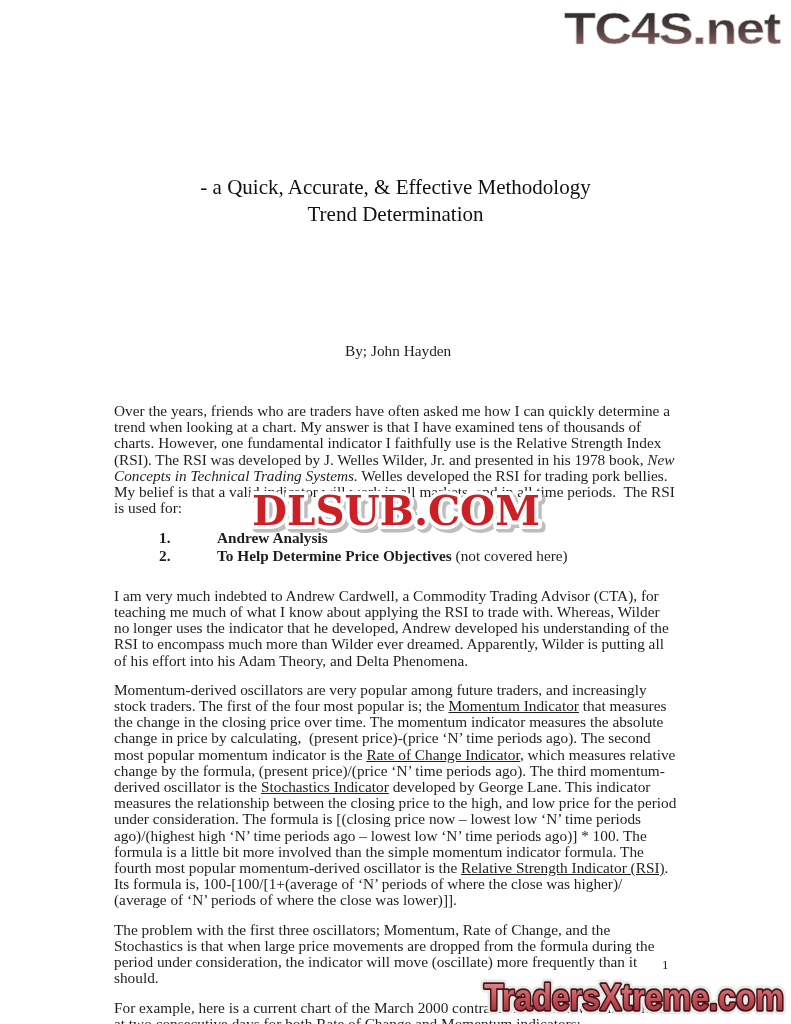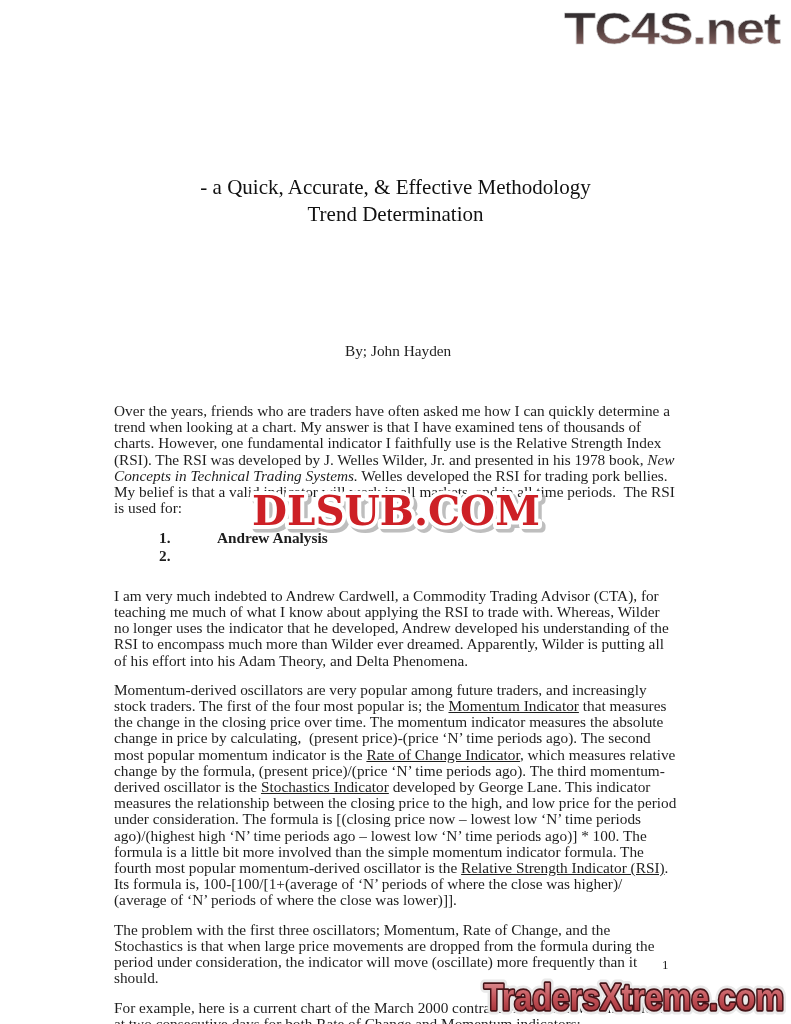--- a/index.html
+++ b/index.html
@@ -84,20 +84,21 @@
   <div class="body-copy">
     <p><span>Over the years, friends who are traders have often asked me how I can quickly determine a trend when looking at a chart. My answer is that I have examined tens of thousands of charts. However, one fundamental indicator I faithfully use is the Relative Strength Index (RSI). The RSI was developed by J. Welles Wilder, Jr. and presented in his 1978 book, </span><span class="st-italic">New Concepts in Technical Trading Systems.</span><span> Welles developed the RSI for trading pork bellies. My belief is that a valid indicator will work in all markets, and in all time periods.  The RSI is used for:</span></p>
 
     <div class="num-list">
       <div class="num-row">
         <span class="num">1.</span>
         <span><span class="lbl-bold">Andrew Analysis</span><span class="lbl-rest"></span></span>
       </div>
       <div class="num-row">
         <span class="num">2.</span>
+        <span><span class="lbl-bold">To Help Determine Price Objectives</span><span class="lbl-rest"> (not covered here)</span></span>
       </div>
     </div>
 
     <p><span>I am very much indebted to Andrew Cardwell, a Commodity Trading Advisor (CTA), for teaching me much of what I know about applying the RSI to trade with. Whereas, Wilder no longer uses the indicator that he developed, Andrew developed his understanding of the RSI to encompass much more than Wilder ever dreamed. Apparently, Wilder is putting all of his effort into his Adam Theory, and Delta Phenomena.</span></p>
     <p><span>Momentum-derived oscillators are very popular among future traders, and increasingly stock traders. The first of the four most popular is; the </span><span class="st-underline">Momentum Indicator</span><span> that measures the change in the closing price over time. The momentum indicator measures the absolute change in price by calculating,  (present price)-(price ‘N’ time periods ago). The second most popular momentum indicator is the </span><span class="st-underline">Rate of Change Indicator</span><span>, which measures relative change by the formula, (present price)/(price ‘N’ time periods ago). The third momentum-derived oscillator is the </span><span class="st-underline">Stochastics Indicator</span><span> developed by George Lane. This indicator measures the relationship between the closing price to the high, and low price for the period under consideration. The formula is [(closing price now – lowest low ‘N’ time periods ago)/(highest high ‘N’ time periods ago – lowest low ‘N’ time periods ago)] * 100. The formula is a little bit more involved than the simple momentum indicator formula. The fourth most popular momentum-derived oscillator is the </span><span class="st-underline">Relative Strength Indicator (RSI)</span><span>. Its formula is, 100-[100/[1+(average of ‘N’ periods of where the close was higher)/ (average of ‘N’ periods of where the close was lower)]].</span></p>
     <p><span>The problem with the first three oscillators; Momentum, Rate of Change, and the Stochastics is that when large price movements are dropped from the formula during the period under consideration, the indicator will move (oscillate) more frequently than it should.</span></p>
     <p><span>For example, here is a current chart of the March 2000 contract of Silver in which we look at two consecutive days for both Rate of Change and Momentum indicators:</span></p>
   </div>
 
   <svg class="watermark" width="300" height="52" viewBox="0 0 300 52">

